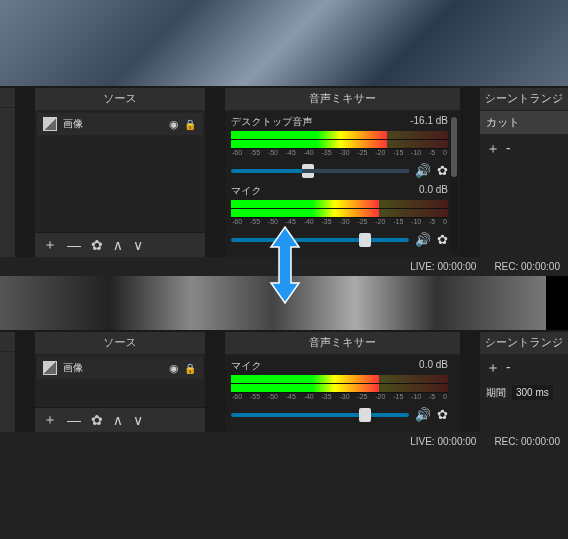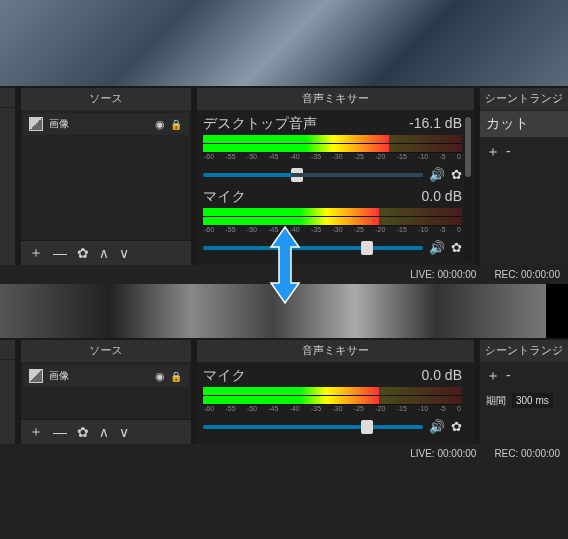--- a/index.html
+++ b/index.html
@@ -3,53 +3,53 @@
 <meta charset="utf-8">
 <style>
   * { box-sizing: border-box; margin: 0; padding: 0; }
   body { background: #222; font-family: "Meiryo", sans-serif; font-size: 11px; color: #ddd; width: 568px; overflow: hidden; }
   .preview { height: 86px; background: #333; background-size: cover; }
   .preview.top { background: linear-gradient(135deg, #6a7a8a 0%, #3a4a5a 30%, #8a9aaa 50%, #2a3a4a 70%, #5a6a7a 100%); }
   .preview.bottom { background: linear-gradient(90deg, #555 0%, #222 20%, #888 35%, #444 50%, #aaa 65%, #333 80%, #777 100%); }
   .strip { display:flex; height:54px; background:#fff; }
   .strip .preview.bottom { flex:1; margin:0; }
   .strip .black { width:22px; background:#000; }
-  .panels { display: flex; gap: 6px; background: #1a1a1a; padding-top:2px; }
+  .panels { display: flex; gap: 20px; background: #1a1a1a; padding-top:2px; }
   .panel { background: #2f2f2f; display: flex; flex-direction: column; }
   .panel.edge { width: 15px; background:#2f2f2f; }
   .panel.sources { width: 170px; }
   .panel.mixer { flex: 1; }
   .panel.trans { width: 88px; }
   .panel-title { text-align: center; padding: 3px 0 4px; font-size: 11px; background:#2f2f2f; color:#ccc; border-bottom:1px solid #222; }
   .panel-body { flex:1; padding:2px; background:#232323; position:relative; }
   .src-row { display:flex; align-items:center; gap:6px; padding:4px 6px; background:#2a2a2a; }
   .src-icon { width:14px; height:14px; border:1px solid #ccc; background:linear-gradient(135deg,#ccc 50%,#666 50%); }
   .src-label { flex:1; font-size:10px; }
   .eye { font-size:11px; color:#ccc; }
   .lock { font-size:10px; color:#ccc; }
   .toolbar { display:flex; align-items:center; gap:10px; padding:3px 8px; background:#2f2f2f; border-top:1px solid #1a1a1a; }
   .tool { color:#ccc; font-size:14px; cursor:pointer; }
   .mixer-scroll { position:absolute; right:2px; top:4px; bottom:4px; width:8px; background:#1a1a1a; border-radius:4px; }
   .mixer-thumb { position:absolute; left:1px; right:1px; top:2px; height:60px; background:#555; border-radius:3px; }
   .mixer-body { padding:4px 12px 4px 6px; background:#1e1e1e; }
   .m-track { margin-bottom:6px; }
-  .m-head { display:flex; justify-content:space-between; font-size:14px; color:#ccc; margin-bottom:2px; }
+  .m-head { display:flex; justify-content:space-between; font-size:10px; color:#ccc; margin-bottom:2px; }
   .meter { position:relative; height:18px; background:#111; }
   .meter .bar { position:absolute; left:0; top:0; height:8px; background:linear-gradient(90deg,#3c3 0%,#3c3 55%,#cc3 70%,#c33 100%); }
   .meter .bar.b2 { top:9px; }
   .meter .fill { position:absolute; height:8px; background:linear-gradient(90deg,#0f0 0%,#0f0 55%,#ff0 70%,#f33 100%); }
   .meter .ticks { position:absolute; left:0; right:0; top:18px; display:flex; justify-content:space-between; font-size:7px; color:#888; padding:0 1px; }
   .m-ctrl { display:flex; align-items:center; gap:6px; margin-top:14px; }
   .slider { flex:1; height:4px; background:#07a; position:relative; border-radius:2px; }
   .slider.low::after { content:""; position:absolute; right:0; top:0; bottom:0; width:60%; background:#345; }
   .knob { position:absolute; top:-5px; width:12px; height:14px; background:#ddd; border-radius:2px; }
   .spk { color:#ddd; font-size:13px; }
   .gear { color:#ddd; font-size:13px; }
   .status { display:flex; justify-content:flex-end; gap:18px; padding:4px 8px; background:#222; font-size:10px; color:#ccc; }
-  .trans-row { padding:4px 6px; background:#3d3d3d; font-size:14px; margin-bottom:2px; color:#ddd; }
+  .trans-row { padding:4px 6px; background:#3d3d3d; font-size:11px; margin-bottom:2px; color:#ddd; }
   .trans-add { display:flex; gap:6px; padding:4px 6px; font-size:14px; color:#ccc; }
   .trans-dur { display:flex; gap:6px; padding:4px 6px; font-size:10px; align-items:center; }
   .trans-dur .val { background:#1a1a1a; padding:2px 4px; }
   svg.arrow-svg { position:absolute; left:265px; top:225px; z-index:10; pointer-events:none; }
 </style>
 </head>
 <body>
 
 <div class="preview top"></div>
 

